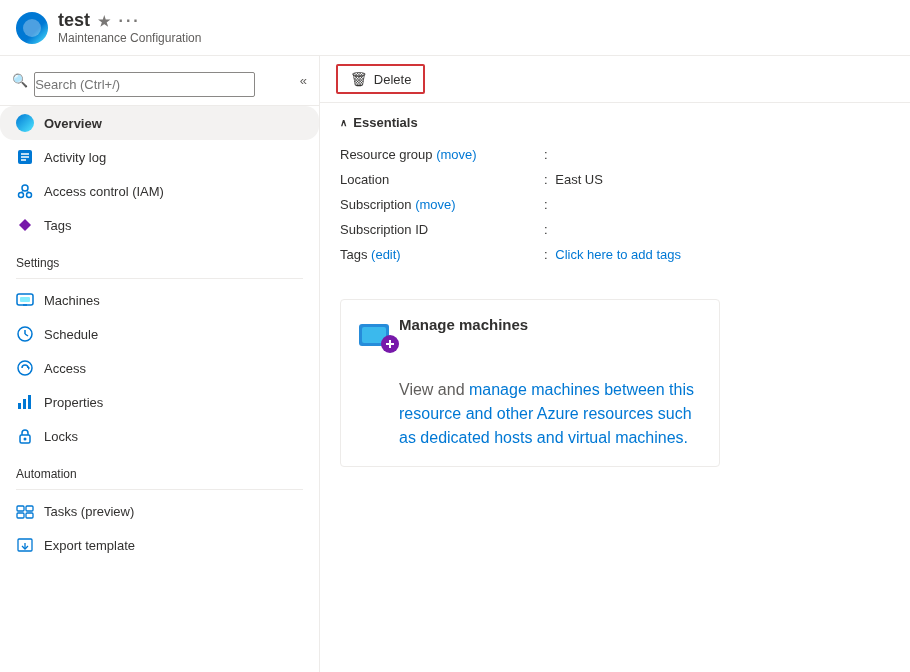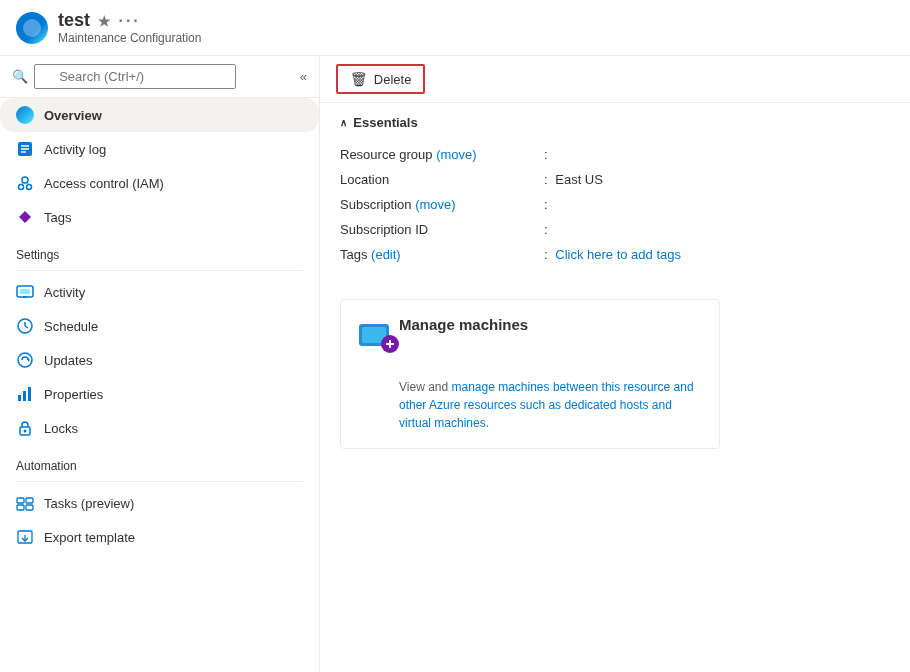--- a/index.html
+++ b/index.html
@@ -13,21 +13,21 @@
     .header-subtitle { font-size: 12px; color: #605e5c; }
     .header-star { color: #797775; font-size: 14px; cursor: pointer; }
     .header-dots { color: #797775; font-size: 16px; cursor: pointer; letter-spacing: 2px; }
 
     
     .main-layout { display: flex; flex: 1; overflow: hidden; }
 
     
     .sidebar { width: 320px; border-right: 1px solid #edebe9; background: #fff; overflow-y: auto; flex-shrink: 0; }
     .search-bar { padding: 8px 12px; border-bottom: 1px solid #edebe9; display: flex; align-items: center; gap: 6px; }
-    .search-input { border: 1px solid #8a8886; border-radius: 2px; padding: 4px 24px; font-size: 13px; width: 202px; color: #323130; background: #fff; }
+    .search-input { border: 1px solid #8a8886; border-radius: 2px; padding: 4px 0; font-size: 13px; width: 221px; color: #323130; background: #fff; margin-top: 8px; }
     .search-icon { color: #605e5c; font-size: 13px; }
     .collapse-btn { margin-left: auto; color: #605e5c; font-size: 13px; cursor: pointer; }
 
     .nav-item { display: flex; align-items: center; gap: 10px; padding: 8px 16px; cursor: pointer; color: #323130; font-size: 13px; border-radius: 14px; }
     .nav-item.active { background: #f3f2f1; font-weight: 600; }
     .nav-icon { width: 18px; height: 18px; display: flex; align-items: center; justify-content: center; flex-shrink: 0; }
 
     .section-header { padding: 14px 16px 4px 16px; font-size: 12px; font-weight: 400; color: #323130; text-transform: none; }
     .section-divider { border: none; border-top: 1px solid #edebe9; margin: 4px 16px; }
 
@@ -43,21 +43,21 @@
 
     .essentials-table { width: 100%; border-collapse: collapse; }
     .essentials-table tr td { padding: 5px 0; font-size: 13px; vertical-align: top; }
     .essentials-table tr td:first-child { width: 200px; color: #323130; }
     .essentials-table tr td:last-child { color: #323130; }
     .link { color: #0078d4; text-decoration: none; cursor: pointer; }
     .colon { color: #323130; margin: 0 4px; }
 
     .manage-card { margin: 20px 20px; border: 1px solid #edebe9; border-radius: 4px; padding: 16px; display: flex; align-items: flex-start; max-width: 380px; }
     .manage-card-title { font-size: 15px; font-weight: 700; color: #323130; margin-bottom: 6px; }
-    .manage-card-text { font-size: 12px; color: #605e5c; line-height: 1.5; margin-top: 45px; }
+    .manage-card-text { font-size: 16px; color: #605e5c; line-height: 1.5; margin-top: 45px; }
     .manage-card-text .highlight { color: #0078d4; }
 
     
     .azure-clock { width: 32px; height: 32px; border-radius: 50%; background: linear-gradient(135deg, #0078d4 60%, #50e6ff); display: flex; align-items: center; justify-content: center; position: relative; }
     .azure-clock::before { content: ''; position: absolute; width: 18px; height: 18px; border-radius: 50%; background: rgba(255,255,255,0.3); }
   </style>
 </head>
 <body>
 
 <div class="header">
@@ -127,21 +127,21 @@
     <hr class="section-divider">
 
     <div class="nav-item">
       <div class="nav-icon">
         <svg width="18" height="18" viewBox="0 0 18 18">
           <rect x="1" y="3" width="16" height="11" rx="2" fill="none" stroke="#0078d4" stroke-width="1.5"></rect>
           <rect x="4" y="6" width="10" height="5" rx="1" fill="#50e6ff" opacity="0.7"></rect>
           <line x1="7" y1="14" x2="11" y2="14" stroke="#0078d4" stroke-width="1.5"></line>
         </svg>
       </div>
-      <span>Activity</span>
+      <span>Machines</span>
     </div>
 
     <div class="nav-item">
       <div class="nav-icon">
         <svg width="18" height="18" viewBox="0 0 18 18">
           <circle cx="9" cy="9" r="7" fill="none" stroke="#0078d4" stroke-width="1.5"></circle>
           <line x1="9" y1="5" x2="9" y2="9" stroke="#0078d4" stroke-width="1.5"></line>
           <line x1="9" y1="9" x2="12" y2="11" stroke="#0078d4" stroke-width="1.5"></line>
         </svg>
       </div>
@@ -149,21 +149,21 @@
     </div>
 
     <div class="nav-item">
       <div class="nav-icon">
         <svg width="18" height="18" viewBox="0 0 18 18">
           <circle cx="9" cy="9" r="7" fill="none" stroke="#0078d4" stroke-width="1.5"></circle>
           <path d="M6 9 A3 3 0 0 1 12 9" fill="none" stroke="#0078d4" stroke-width="1.5"></path>
           <polygon points="12,7 14,9 12,11" fill="#0078d4"></polygon>
         </svg>
       </div>
-      <span>Updates</span>
+      <span>Access</span>
     </div>
 
     <div class="nav-item">
       <div class="nav-icon">
         <svg width="18" height="18" viewBox="0 0 18 18">
           <rect x="2" y="10" width="3" height="6" fill="#0078d4"></rect>
           <rect x="7" y="6" width="3" height="10" fill="#0078d4"></rect>
           <rect x="12" y="2" width="3" height="14" fill="#0078d4"></rect>
         </svg>
       </div>

